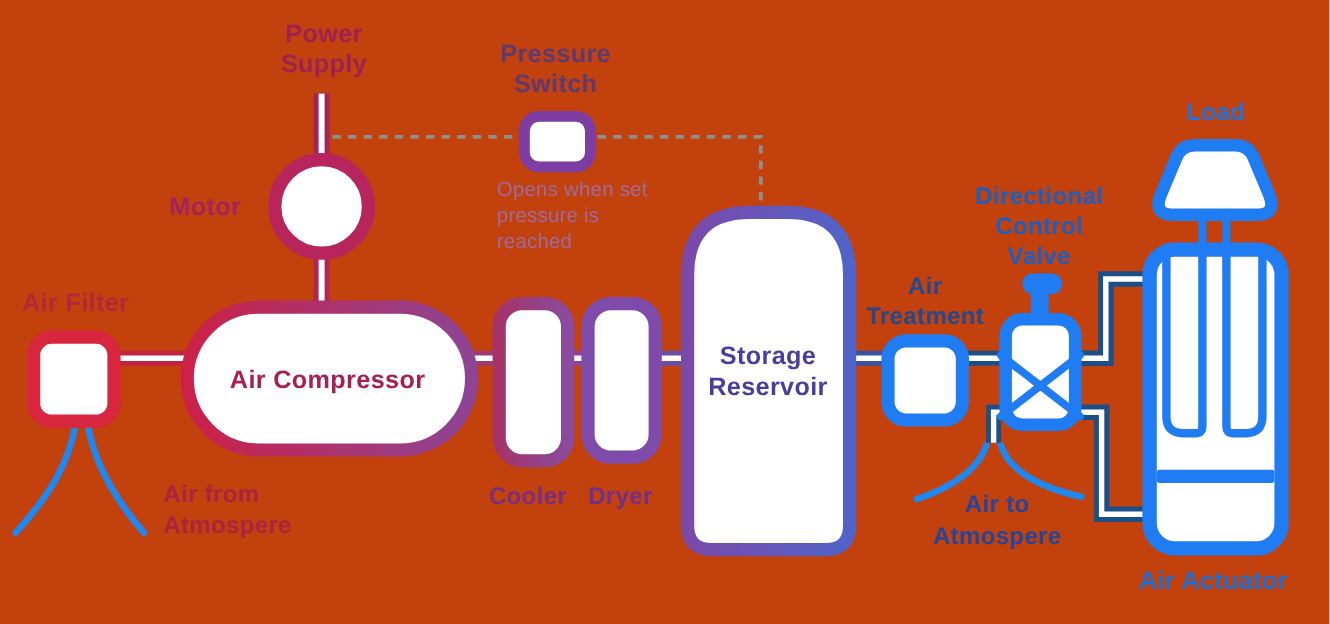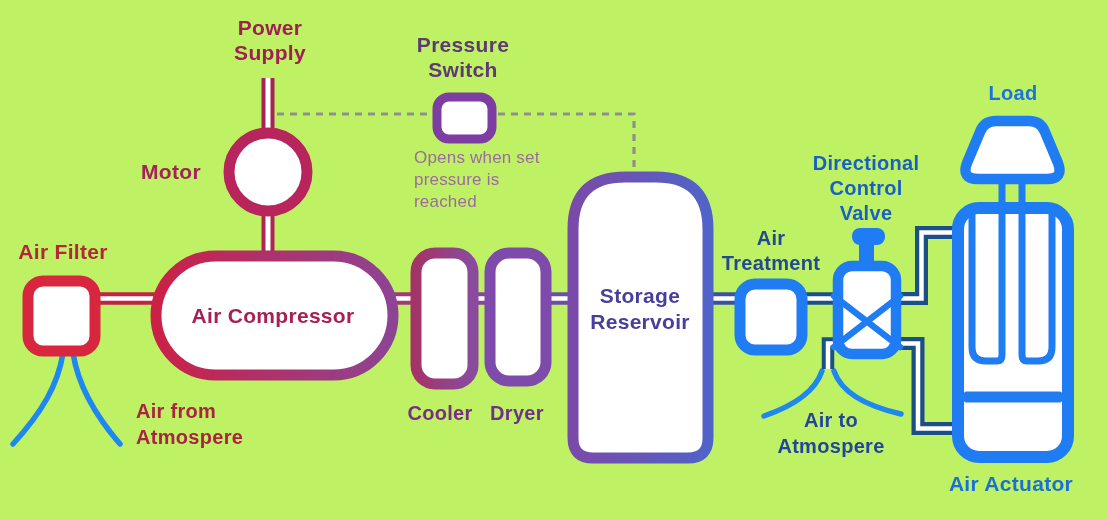--- a/index.html
+++ b/index.html
@@ -1,16 +1,16 @@
 <!DOCTYPE html>
 <html><head>
 <meta charset="utf-8">
 <style>
   html,body{margin:0;padding:0;background:#ffffff;}
-  .stage{position:relative;width:1108px;height:520px;background:#bef264;overflow:hidden;}
+  .stage{position:relative;width:1108px;height:520px;background:#c2410c;overflow:hidden;}
   text{font-family:"Liberation Sans","DejaVu Sans",sans-serif;font-weight:bold;letter-spacing:.3px;}
   text.note{font-weight:normal;letter-spacing:.2px;}
   .s21{font-size:21px;}
   .s20{font-size:20px;}
   .s17{font-size:17px;}
 </style>
 </head>
 <body>
 
 <div class="stage">

